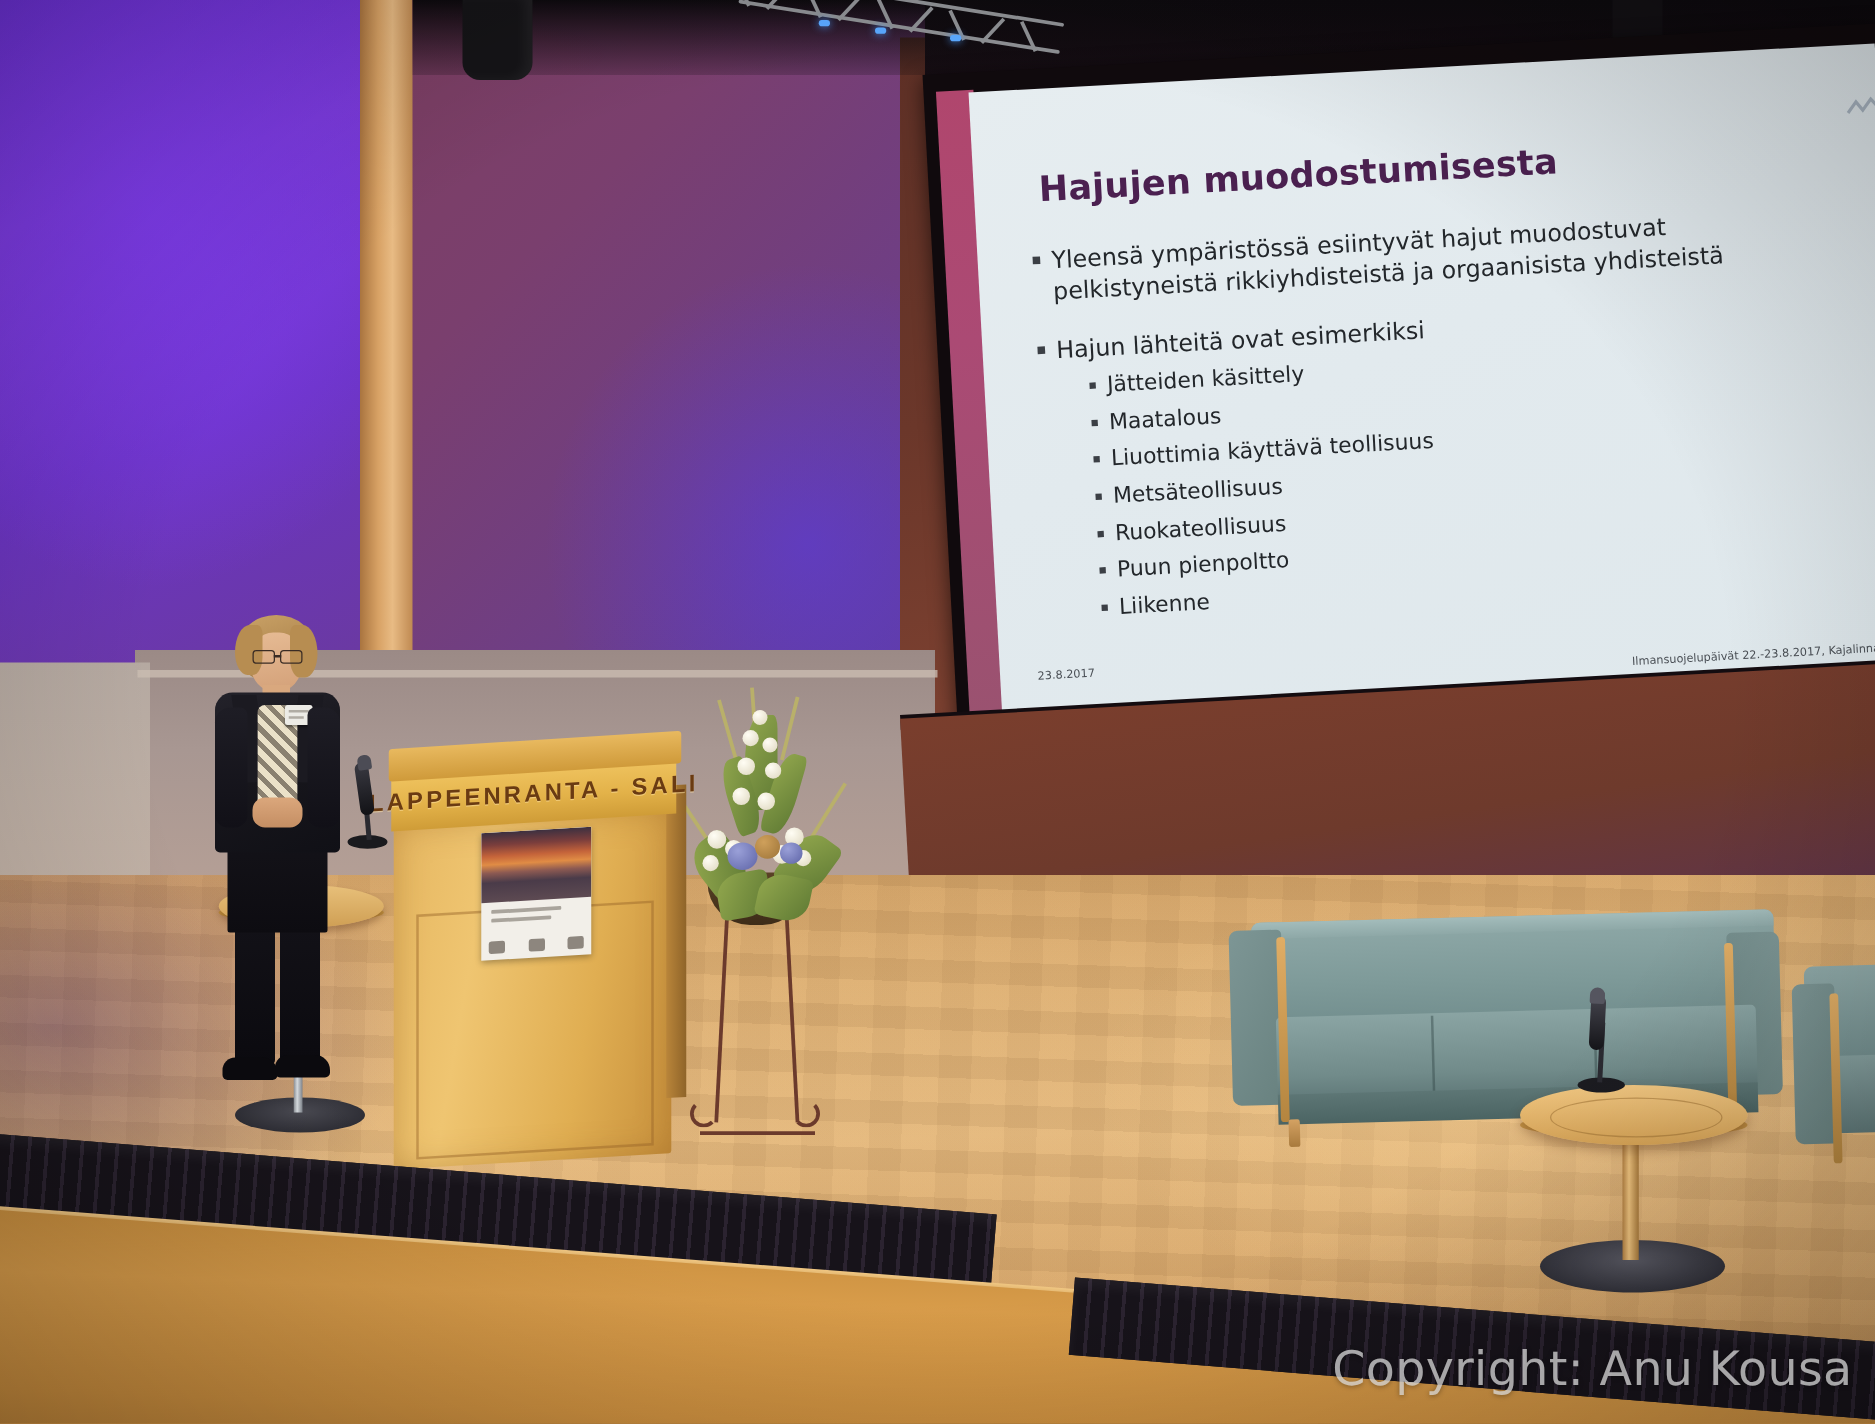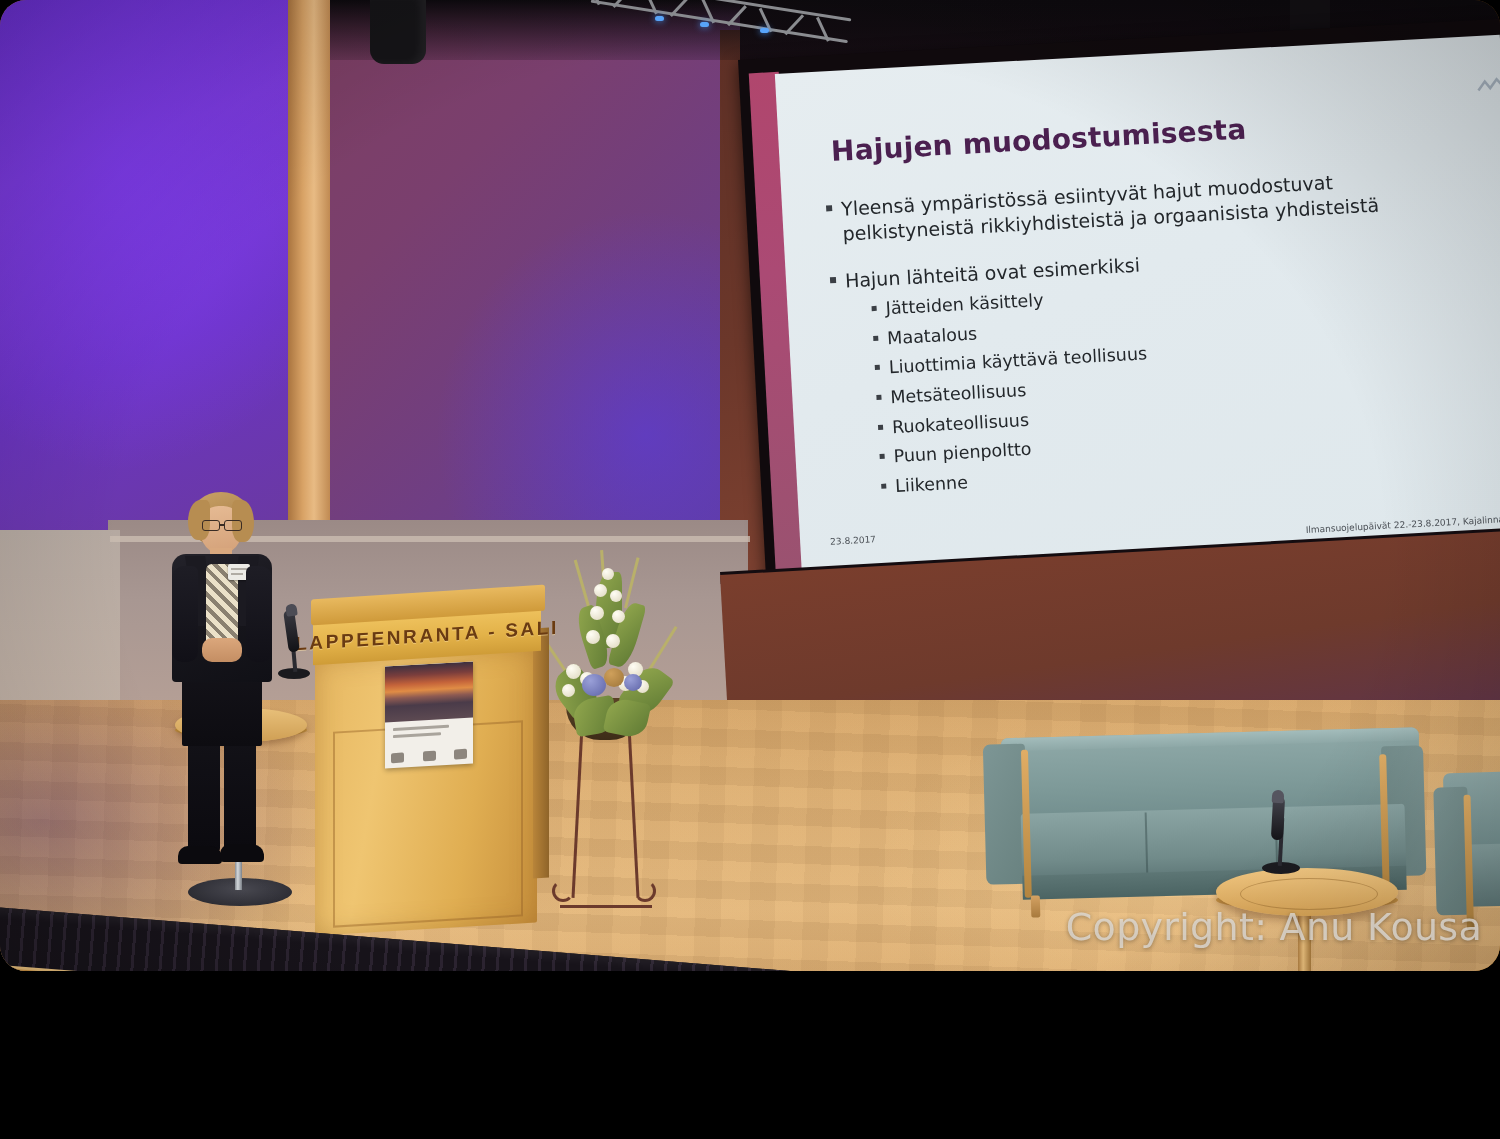--- a/index.html
+++ b/index.html
@@ -1,23 +1,22 @@
 <!DOCTYPE html>
 <html><head>
 <meta charset="utf-8">
 <style>
   html,body{margin:0;padding:0;background:#000;}
   body{font-family:"Liberation Sans",sans-serif;}
 
   #scene{
     position:relative;
-    width:1500px;height:971px;
+    width:1500px;height:1139px;
     overflow:hidden;
     background:#a16207;
-    border-radius:26px;
   }
 
   
   .wall-purple{
     position:absolute;left:0;top:0;width:300px;height:560px;
     background:linear-gradient(160deg,#6a2fd6 0%,#7a3ad8 28%,#6b34c4 60%,#6a3a9c 100%);
   }
   .wall-purple-2{
     position:absolute;left:0;top:0;width:300px;height:560px;
     background:radial-gradient(ellipse 340px 420px at 40% 30%, rgba(128,60,240,.85), rgba(90,40,170,0) 72%);

